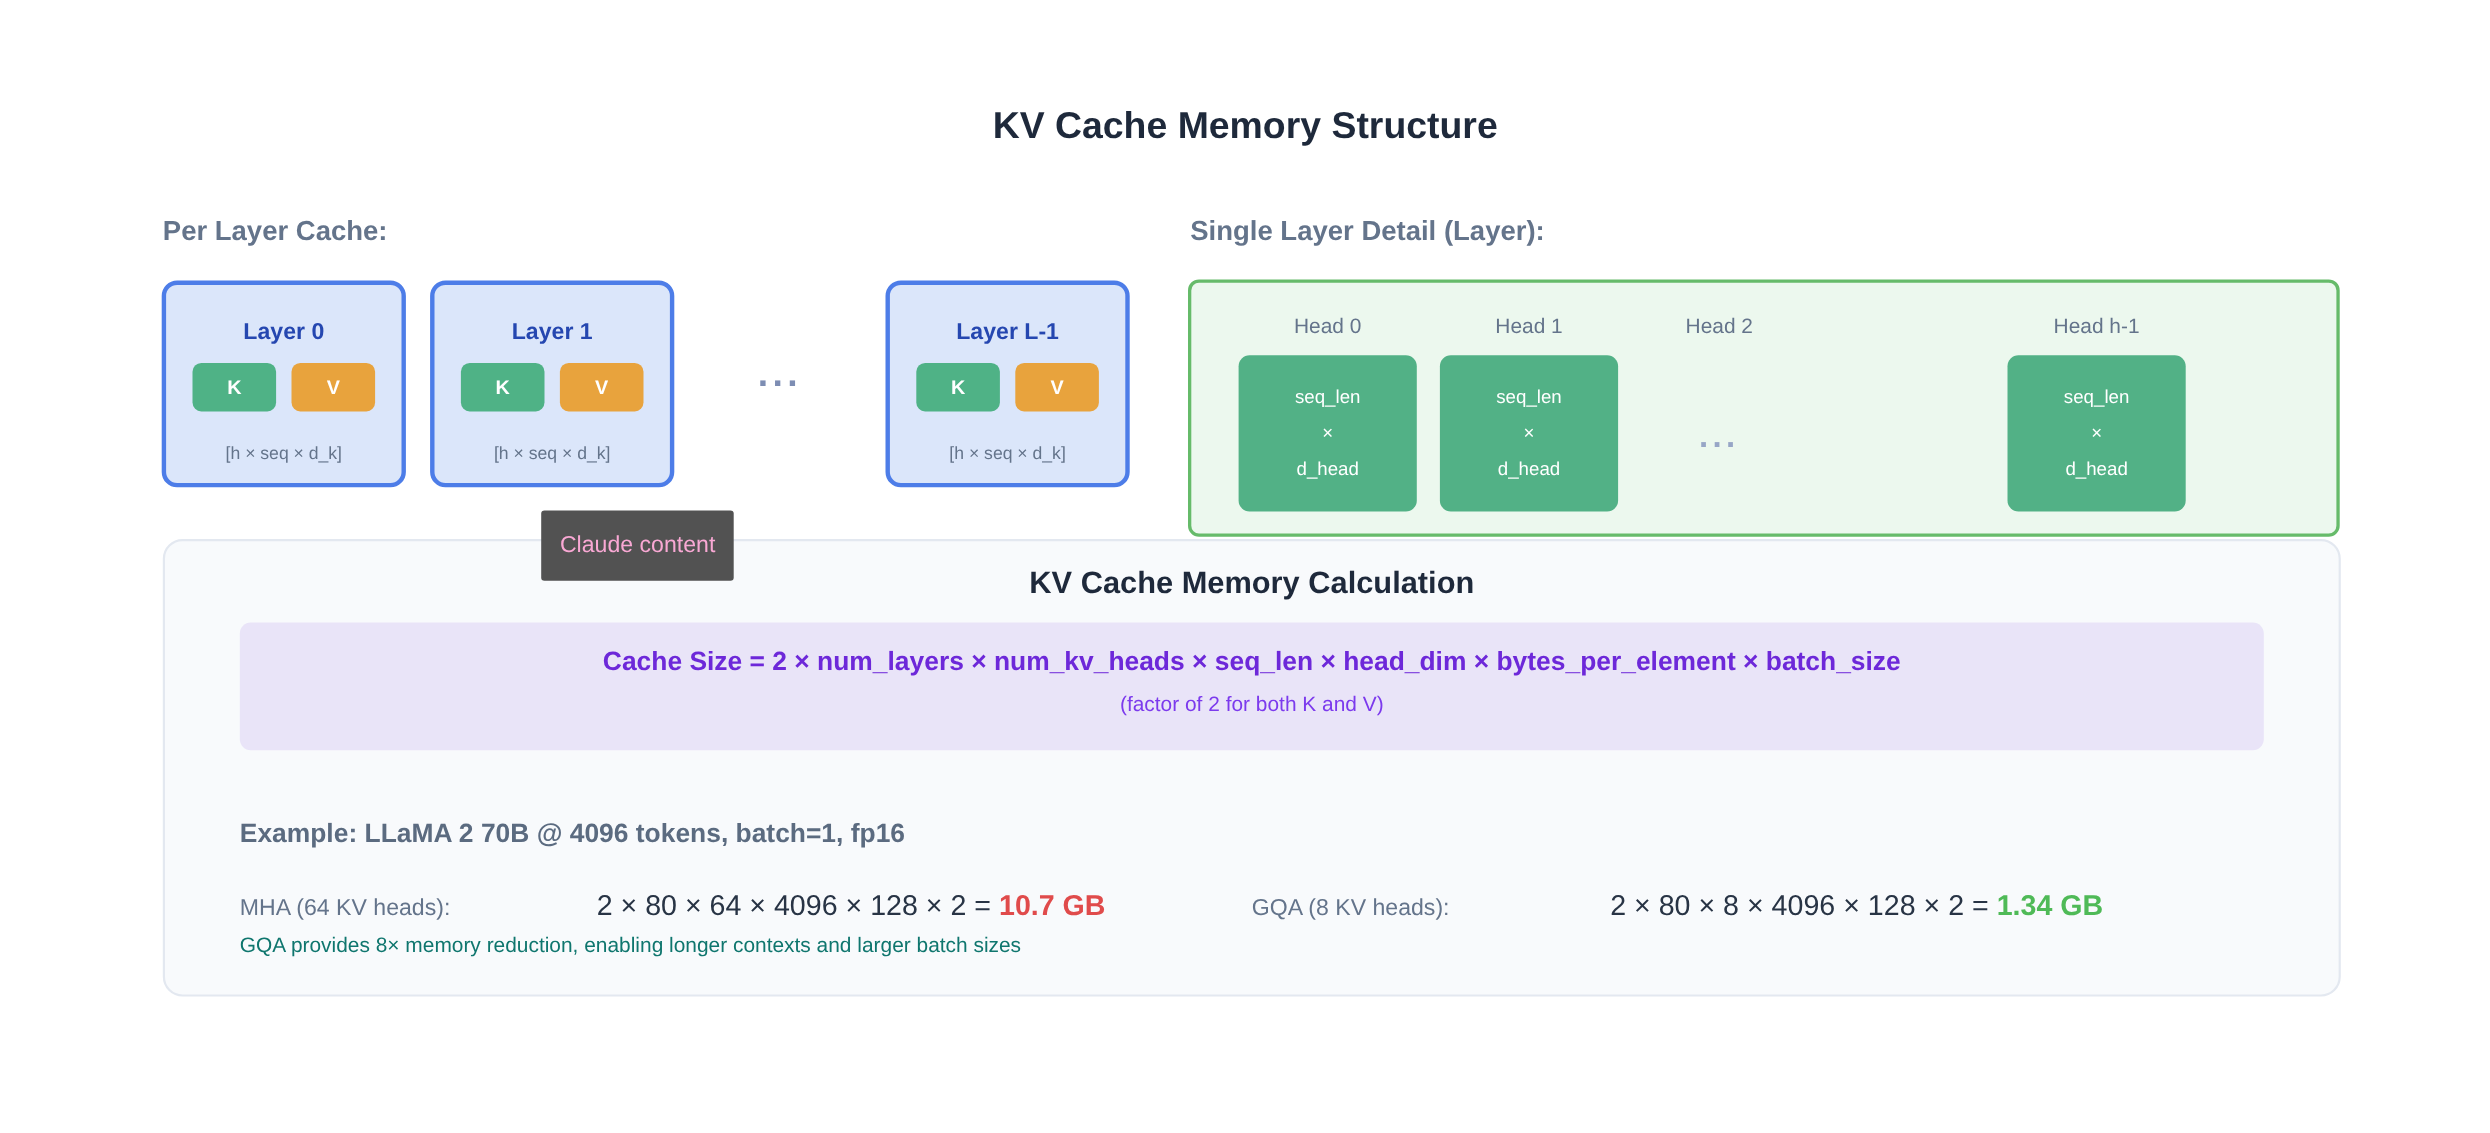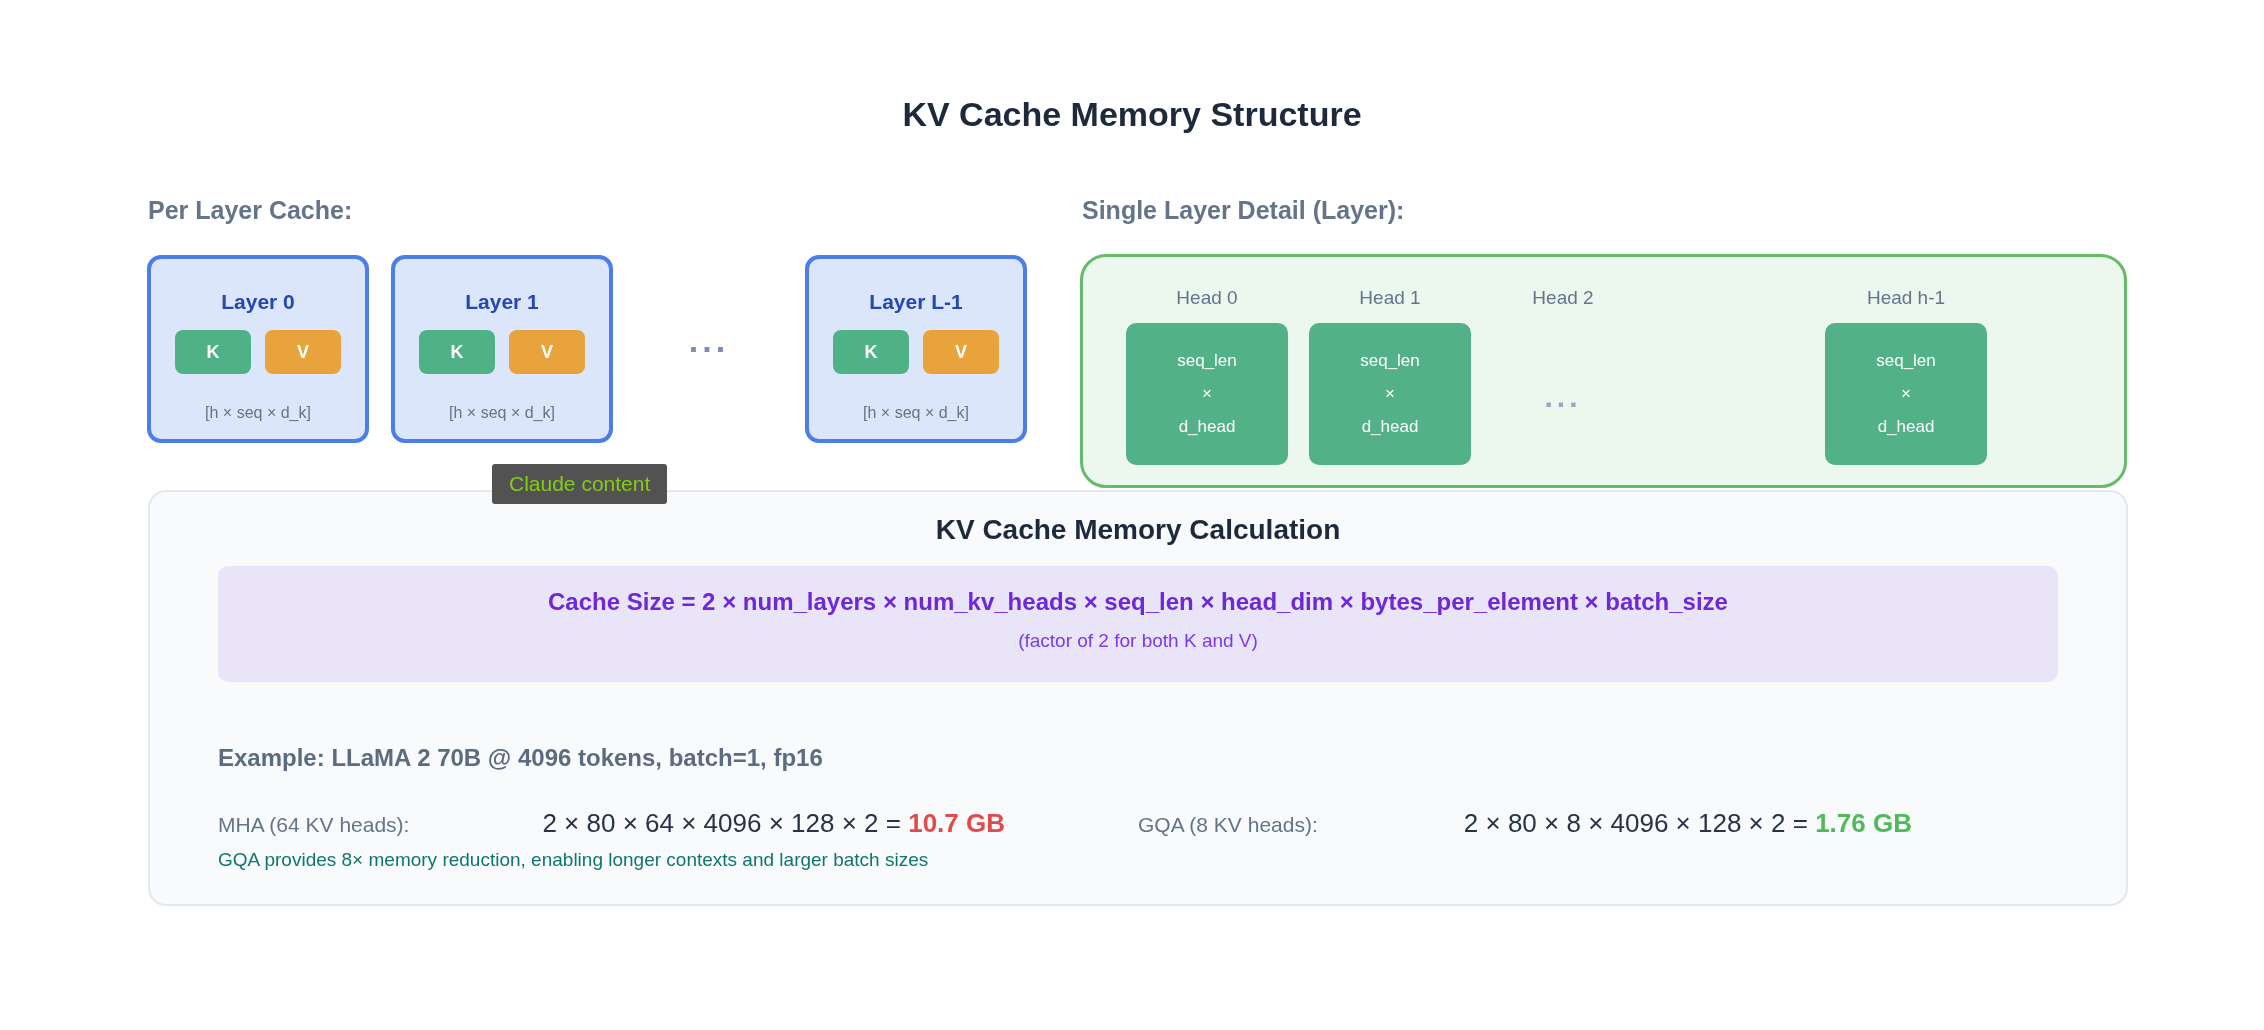--- a/index.html
+++ b/index.html
@@ -44,43 +44,43 @@
     width:148px;margin-right:22px;text-align:center;align-self:center;
     color:#7d8db3;font-size:34px;font-weight:bold;letter-spacing:4px;line-height:0;
     padding-bottom:18px;
   }
 
   
   .green-panel{
     position:absolute;left:1080px;top:254px;width:1047px;height:234px;box-sizing:border-box;
     background:var(--panel-green-bg,#ecf8ee);
     border:3px solid var(--panel-green-border,#66bb6a);
-    border-radius:26px;
+    border-radius:10px;
   }
   .head-col{position:absolute;top:30px;width:200px;text-align:center;}
   .head-col.c0{left:24px;}
   .head-col.c1{left:207px;}
   .head-col.c2{left:380px;}
   .head-col.c3{left:723px;}
   .head-label{font-size:19px;color:var(--muted-slate,#64748b);}
   .head-block{
     margin:14px auto 0;width:162px;height:142px;border-radius:10px;
     background:var(--block-green,#52b186);color:#ffffff;font-size:17px;
     display:flex;flex-direction:column;justify-content:center;gap:13px;
   }
   .head-ellipsis{
     margin-top:88px;color:#97a6c6;font-size:30px;font-weight:bold;
     letter-spacing:4px;line-height:0;
   }
 
   
   .tooltip{
     position:absolute;left:492px;top:464px;height:40px;z-index:5;
-    background:var(--tooltip-bg,#525252);color:#84cc16;border-radius:3px;
-    font-size:21px;display:flex;align-items:center;padding:0 17px;white-space:nowrap;
+    background:var(--tooltip-bg,#525252);color:#f9a8d4;border-radius:3px;
+    font-size:21px;display:flex;align-items:center;padding:12px 17px;white-space:nowrap;
   }
 
   
   .calc-panel{
     position:absolute;left:148px;top:490px;width:1980px;height:416px;box-sizing:border-box;
     background:#f8fafc;border:2px solid #e3e8f0;border-radius:18px;
   }
   .calc-title{margin-top:22px;text-align:center;font-size:28px;font-weight:bold;color:var(--heading-dark,#1e293b);}
   .formula-box{
     margin:20px 68px 0;height:116px;box-sizing:border-box;border-radius:10px;
@@ -182,20 +182,20 @@
 
   <div class="example-heading">Example: LLaMA 2 70B @ 4096 tokens, batch=1, fp16</div>
 
   <div class="calc-row">
     <div class="calc-half">
       <span class="calc-label">MHA (64 KV heads):</span>
       <span class="calc-eq"><span>2 × 80 × 64 × 4096 × 128 × 2 = </span><span class="result-red">10.7 GB</span></span>
     </div>
     <div class="calc-half">
       <span class="calc-label">GQA (8 KV heads):</span>
-      <span class="calc-eq"><span>2 × 80 × 8 × 4096 × 128 × 2 = </span><span class="result-green">1.76 GB</span></span>
+      <span class="calc-eq"><span>2 × 80 × 8 × 4096 × 128 × 2 = </span><span class="result-green">1.34 GB</span></span>
     </div>
   </div>
 
   <div class="calc-note">GQA provides 8× memory reduction, enabling longer contexts and larger batch sizes</div>
 </div>
 
 <div class="tooltip">Claude content</div>
 
 </body></html>

